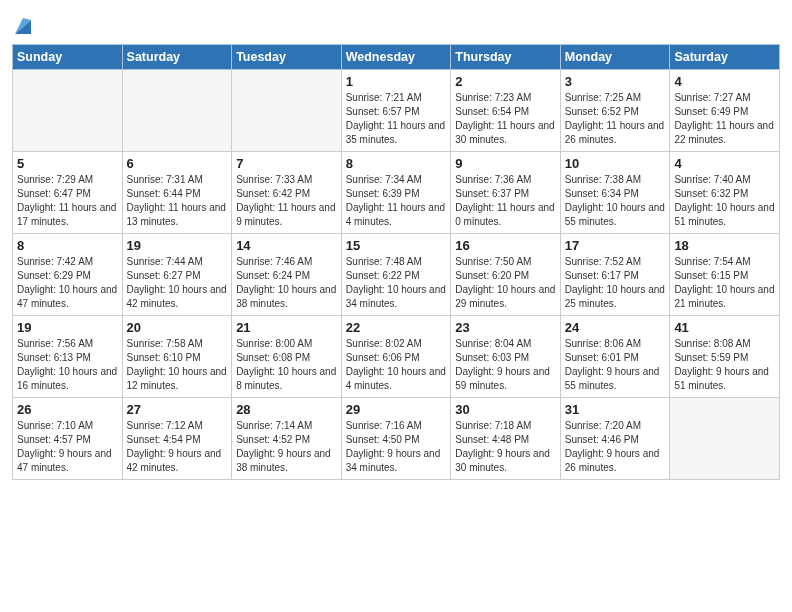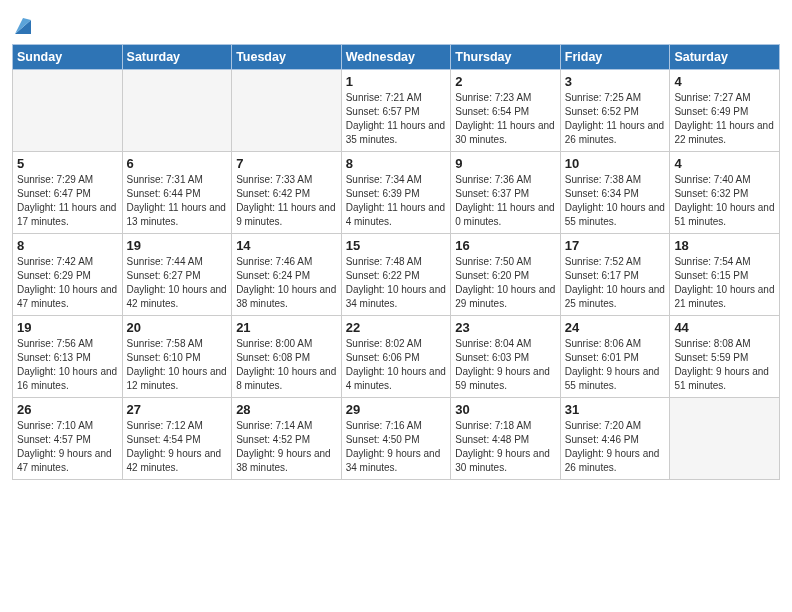--- a/index.html
+++ b/index.html
@@ -107,21 +107,21 @@
   </div>
 
   <table class="calendar">
     <thead>
       <tr>
       <th>Sunday</th>
           <th>Saturday</th>
           <th>Tuesday</th>
           <th>Wednesday</th>
           <th>Thursday</th>
-          <th>Friday</th>
+          <th>Monday</th>
           <th>Saturday</th>
         </tr>
     </thead>
     <tbody id="calendar-body">
     <tr>
           <td class="empty"></td>
           <td class="empty"></td>
           <td class="empty"></td>
           <td>
             <div class="day-number">1</div>
@@ -219,21 +219,21 @@
           </td>
           <td>
             <div class="day-number">23</div>
             <div class="day-info">Sunrise: 8:04 AM<br>Sunset: 6:03 PM<br>Daylight: 9 hours and 59 minutes.</div>
           </td>
           <td>
             <div class="day-number">24</div>
             <div class="day-info">Sunrise: 8:06 AM<br>Sunset: 6:01 PM<br>Daylight: 9 hours and 55 minutes.</div>
           </td>
           <td>
-            <div class="day-number">44</div>
+            <div class="day-number">41</div>
             <div class="day-info">Sunrise: 8:08 AM<br>Sunset: 5:59 PM<br>Daylight: 9 hours and 51 minutes.</div>
           </td>
         </tr>
         <tr>
           <td>
             <div class="day-number">26</div>
             <div class="day-info">Sunrise: 7:10 AM<br>Sunset: 4:57 PM<br>Daylight: 9 hours and 47 minutes.</div>
           </td>
           <td>
             <div class="day-number">27</div>

